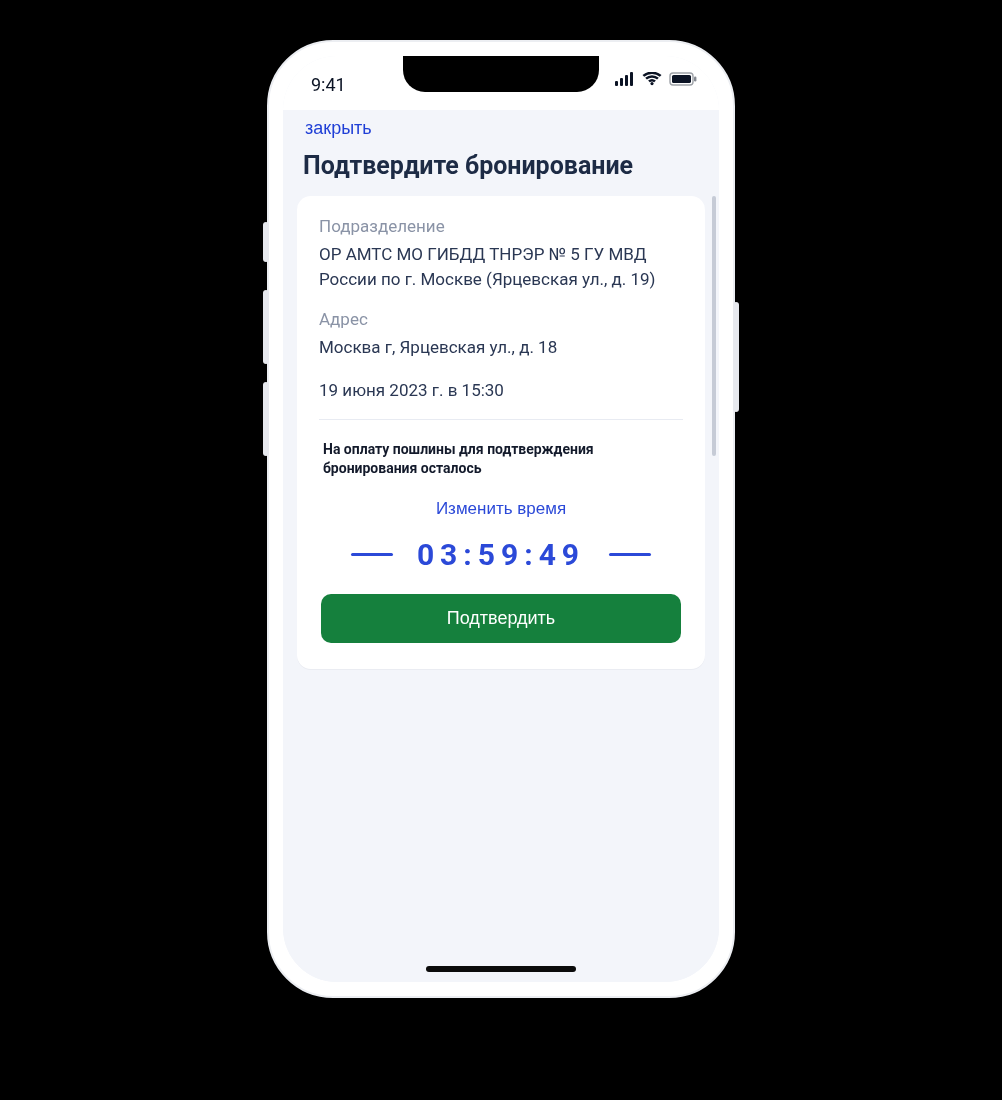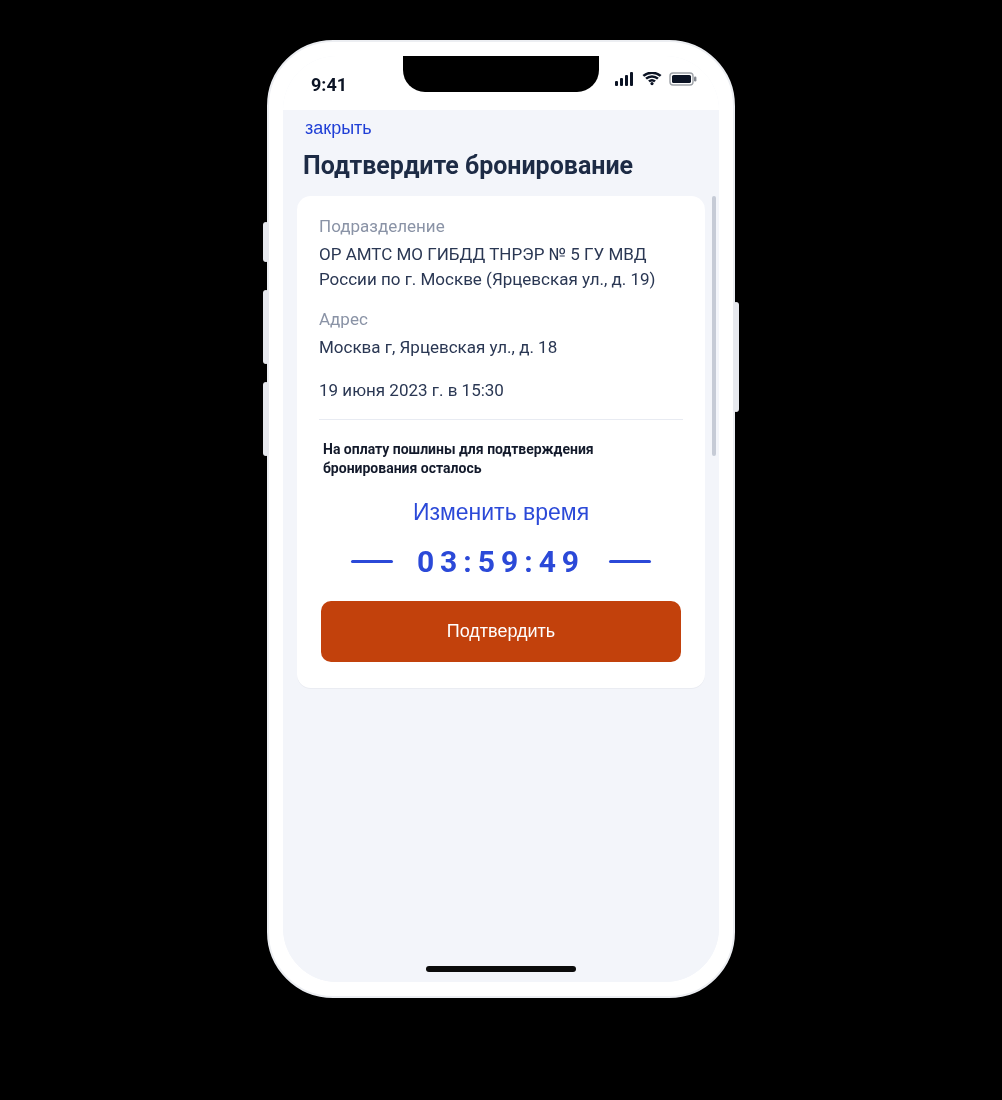--- a/index.html
+++ b/index.html
@@ -77,21 +77,21 @@
     position: relative;
     height: 54px;
     width: 100%;
     z-index: 4;
     color: #0b1324;
     background: #fff;
   }
   .status-time {
     position: absolute;
     left: 28px; top: 18px;
-    font-size: 18px; font-weight: 700;
+    font-size: 18px; font-weight: 400;
   }
   .status-right {
     position: absolute;
     right: 22px; top: 16px;
     display: flex; align-items: center; gap: 7px;
   }
   .icon-cell, .icon-wifi, .icon-batt { display: inline-flex; }
 
   
   .app {
@@ -160,21 +160,21 @@
     color: #131a2b;
     font-size: 14px;
     line-height: 1.4;
     padding: 0 4px;
   }
   .change-time {
     display: block;
     text-align: center;
     margin: 20px auto 8px;
     color: #2b49d8;
-    font-size: 23px;
+    font-size: 17px;
     background: none; border: none;
     cursor: pointer;
   }
   .countdown-row {
     display: flex;
     align-items: center;
     justify-content: center;
     gap: 24px;
     margin: 18px 0 8px;
   }
@@ -189,27 +189,27 @@
     font-weight: 700;
     letter-spacing: 6px;
     color: #2b49d8;
     font-variant-numeric: tabular-nums;
     white-space: nowrap;
   }
   .primary-btn {
     display: block;
     width: calc(100% - 4px);
     margin: 22px auto 0;
-    background: #c2410c;
+    background: #15803d;
     color: #fff;
     font-size: 18px;
     font-weight: 500;
     border: none;
     border-radius: 10px;
-    padding: 20px 10px;
+    padding: 14px 10px;
     cursor: pointer;
   }
 </style>
 </head>
 <body>
 
 <div class="stage">
   <div class="phone">
     <div class="side-btn sb-left-1"></div>
     <div class="side-btn sb-left-2"></div>

